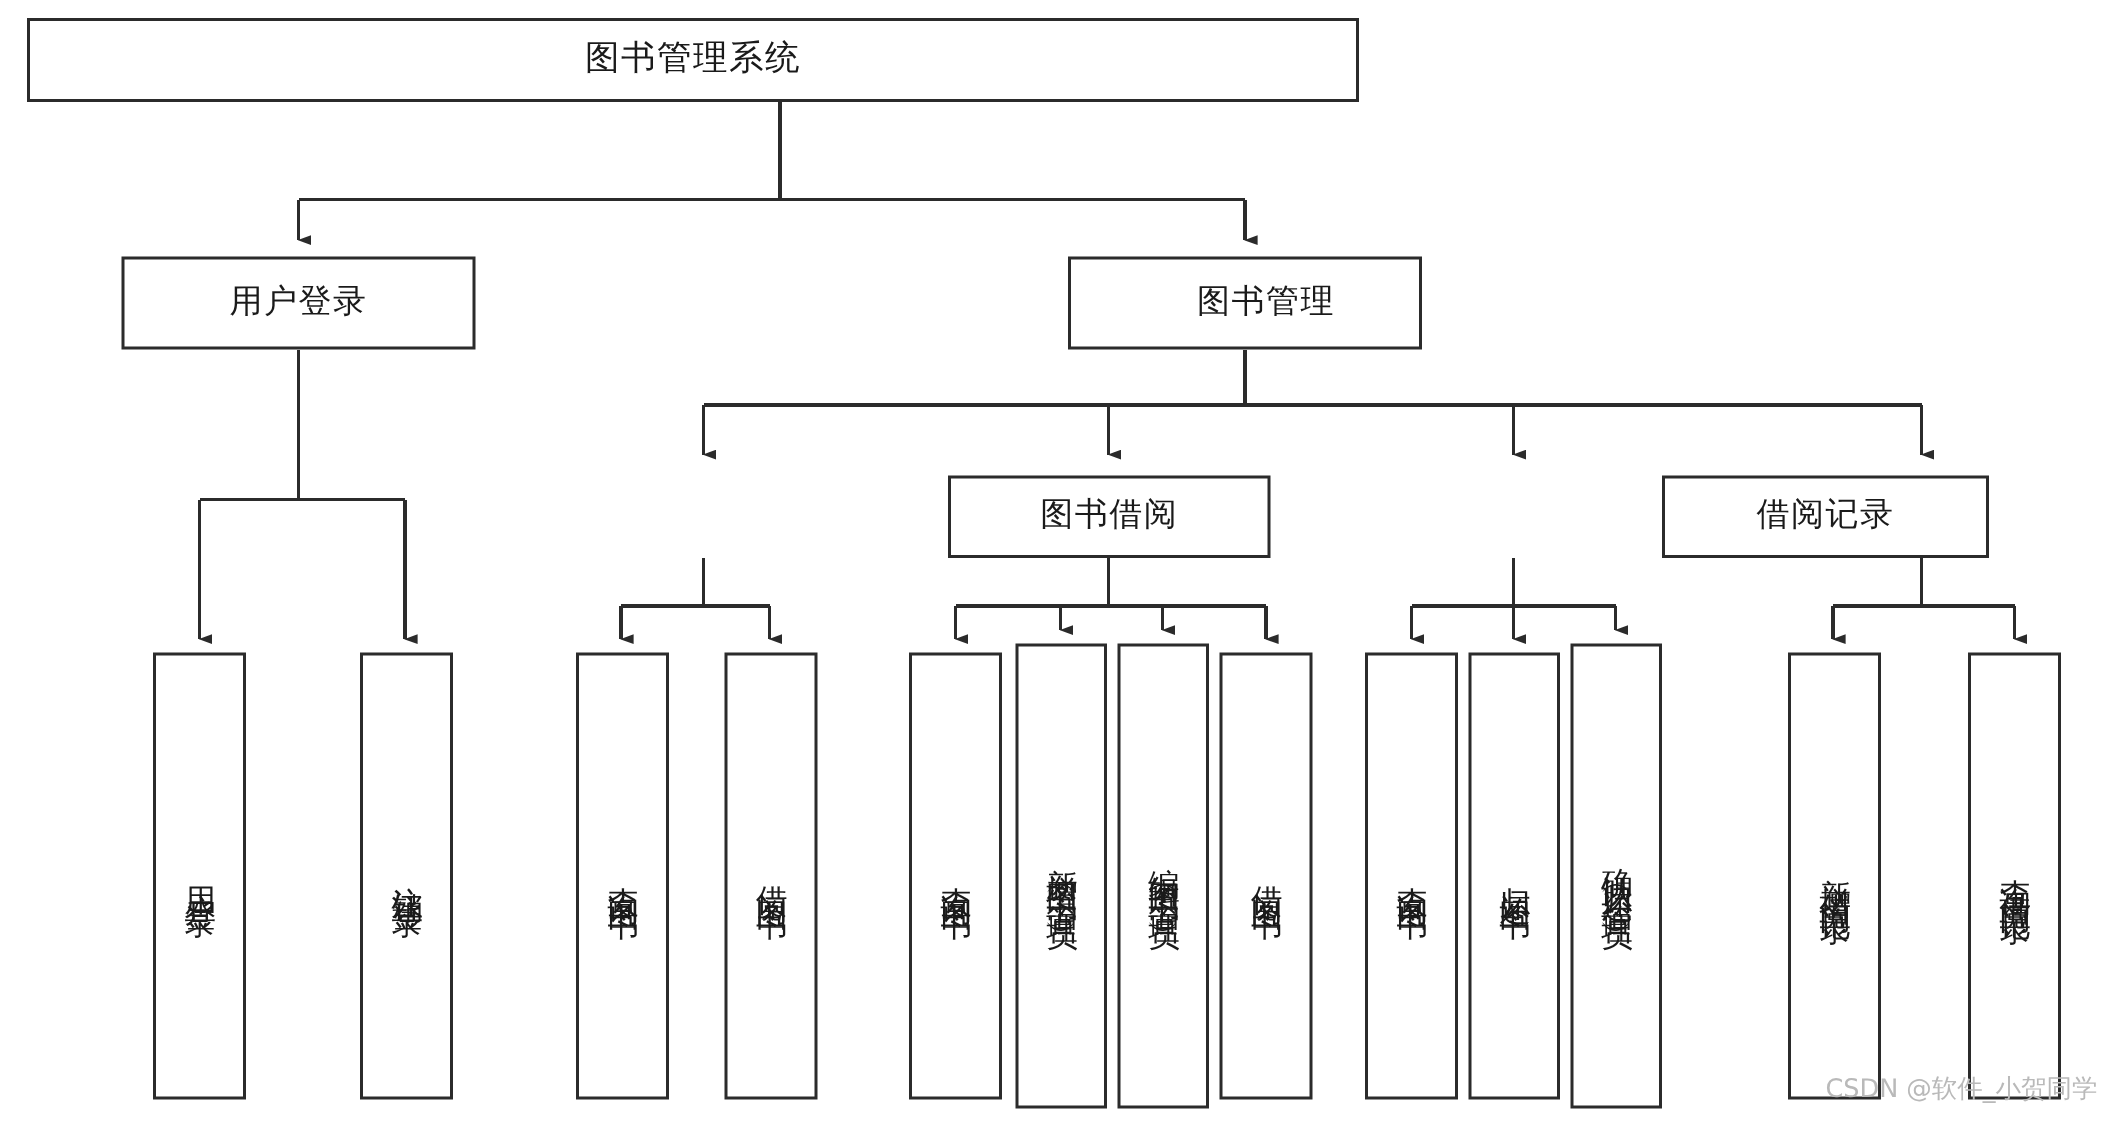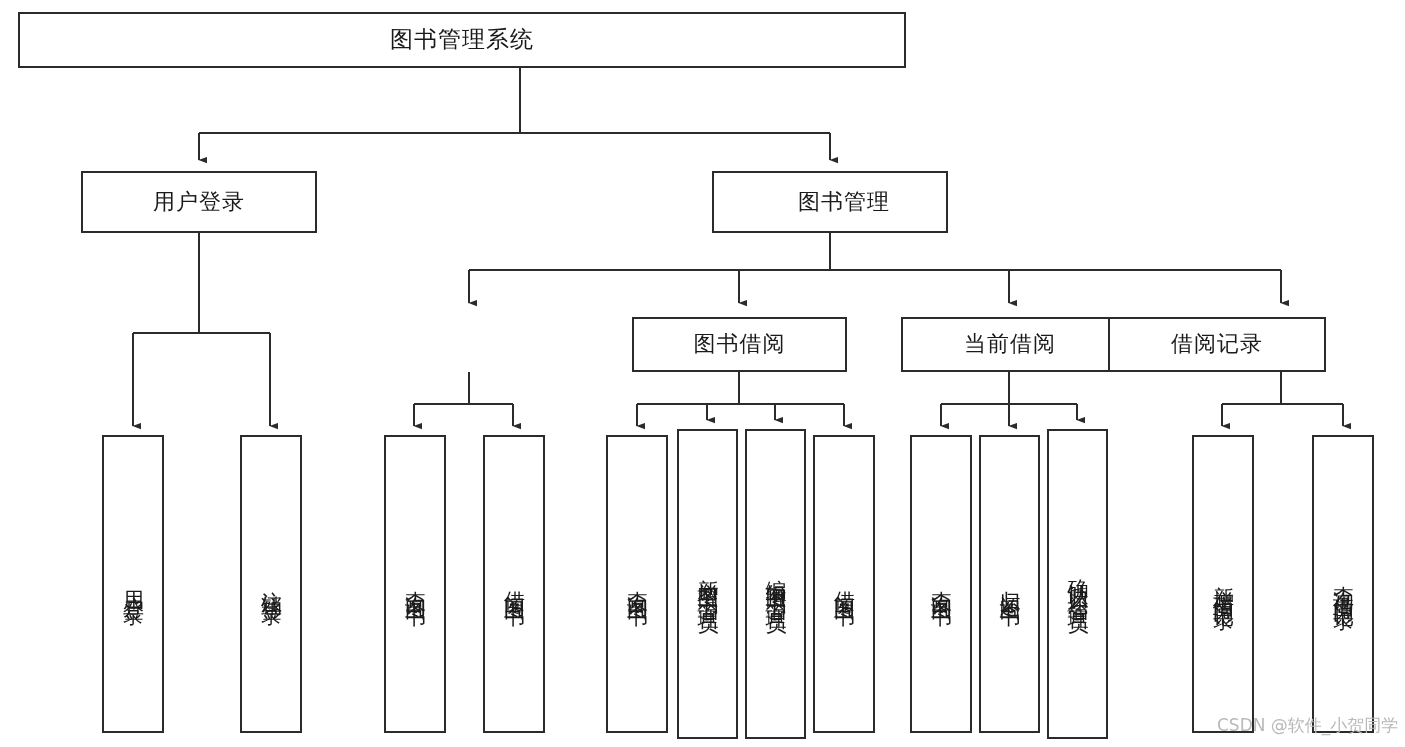--- a/index.html
+++ b/index.html
@@ -135,23 +135,20 @@
 
   <div class="node horizontal" style="left:712px; top:171px; width:236px; height:62px;padding-left:28px;">
     <span class="label">图书管理</span>
   </div>
 
 
   <div class="node horizontal" style="left:632px; top:317px; width:215px; height:55px;">
     <span class="label">图书借阅</span>
   </div>
 
-  <div class="node horizontal" style="left:901px; top:317px; width:218px; height:55px;">
-    <span class="label">当前借阅</span>
-  </div>
 
   <div class="node horizontal" style="left:1108px; top:317px; width:218px; height:55px;">
     <span class="label">借阅记录</span>
   </div>
 
   <div class="node vertical" style="left:102px; top:435px; width:62px; height:298px;">
     <span class="label">用户登录</span>
   </div>
 
   <div class="node vertical" style="left:240px; top:435px; width:62px; height:298px;">

